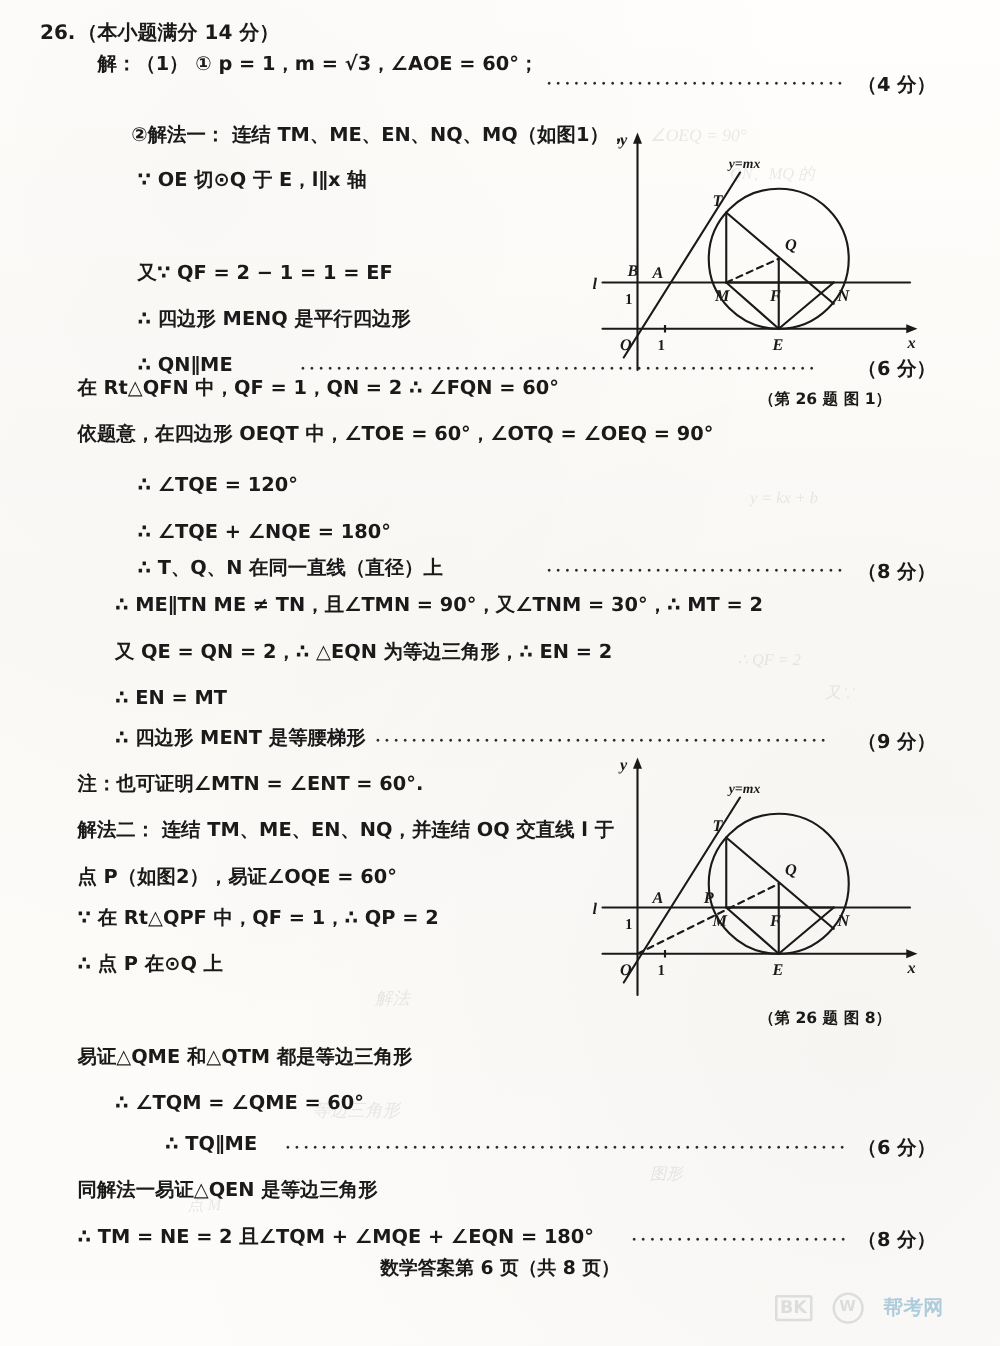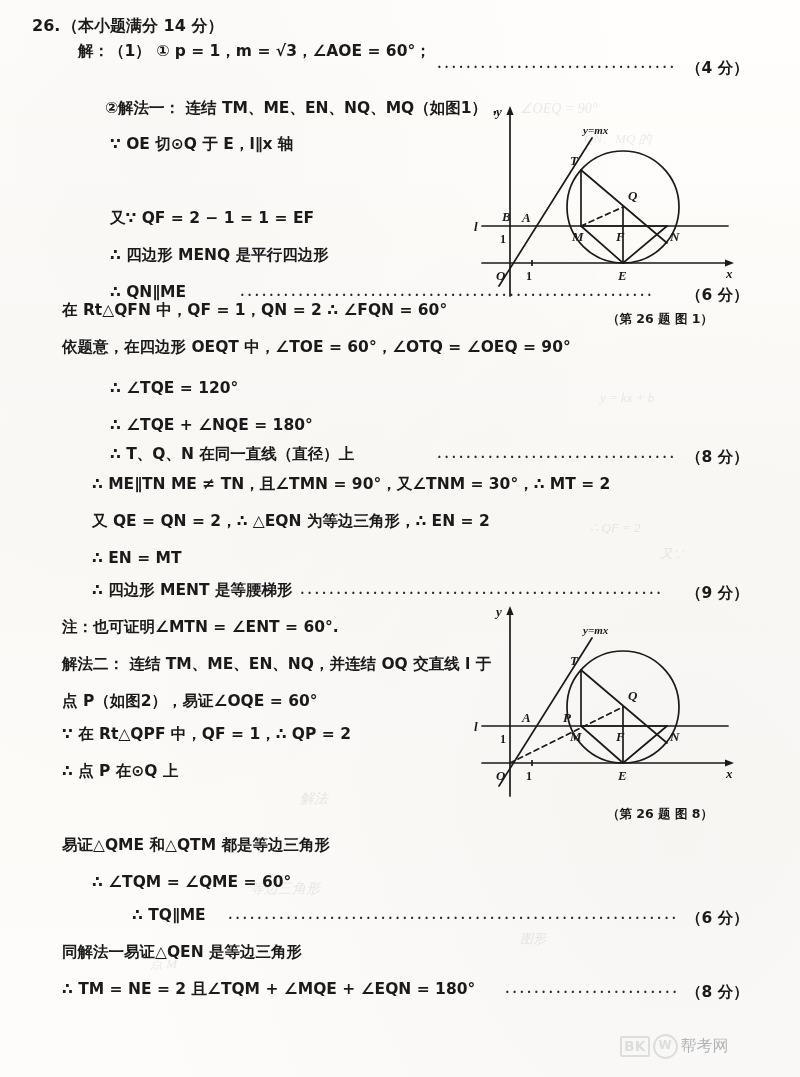--- a/index.html
+++ b/index.html
@@ -83,21 +83,21 @@
     font-size: 15px;
   }
 
   
   #watermark {
     position: absolute;
     left: 620px;
     top: 1034px;
     display: flex;
     align-items: center;
-    gap: 3px;
+    gap: 16px;
     opacity: 0.30;
     pointer-events: none;
   }
   #watermark .wm-box {
     border: 2px solid #9aa0a6;
     border-radius: 2px;
     font-family: "DejaVu Sans", sans-serif;
     font-weight: 700;
     font-size: 14px;
     color: #9aa0a6;
@@ -110,23 +110,23 @@
     border-radius: 50%;
     color: #9aa0a6;
     font-family: "DejaVu Sans", sans-serif;
     font-weight: 700;
     font-size: 12px;
     text-align: center;
     line-height: 19px;
   }
   #watermark .wm-cn {
     font-family: "DejaVu Sans", sans-serif;
-    font-weight: 400;
+    font-weight: 700;
     font-size: 16px;
-    color: #0f172a;
+    color: #0369a1;
     letter-spacing: 0px;
   }
 
   svg text {
     font-family: "Liberation Serif", serif;
     font-weight: 700;
     font-style: italic;
   }
   svg .lbl-up {
     font-style: normal;
@@ -275,19 +275,20 @@
     <text x="103" y="122" font-size="13" fill="#1a1a1a">P</text>
     <text x="110" y="65" font-size="13" fill="#1a1a1a">T</text>
     <text x="168" y="100" font-size="13" fill="#1a1a1a">Q</text>
     <text x="110" y="141" font-size="13" fill="#1a1a1a">M</text>
     <text x="156" y="141" font-size="13" fill="#1a1a1a">F</text>
     <text x="210" y="141" font-size="13" fill="#1a1a1a">N</text>
     <text x="158" y="180" font-size="13" fill="#1a1a1a">E</text>
   </svg>
   <div class="figcap" style="left:571px; top:806px;">（第 26 题   图 8）</div>
 
+  <div id="footer">数学答案第 6 页（共 8 页）</div>
 
   <div id="watermark">
     <span class="wm-box">BK</span>
     <span class="wm-circle">W</span>
     <span class="wm-cn">帮考网</span>
   </div>
 </div>
 
 </body></html>

